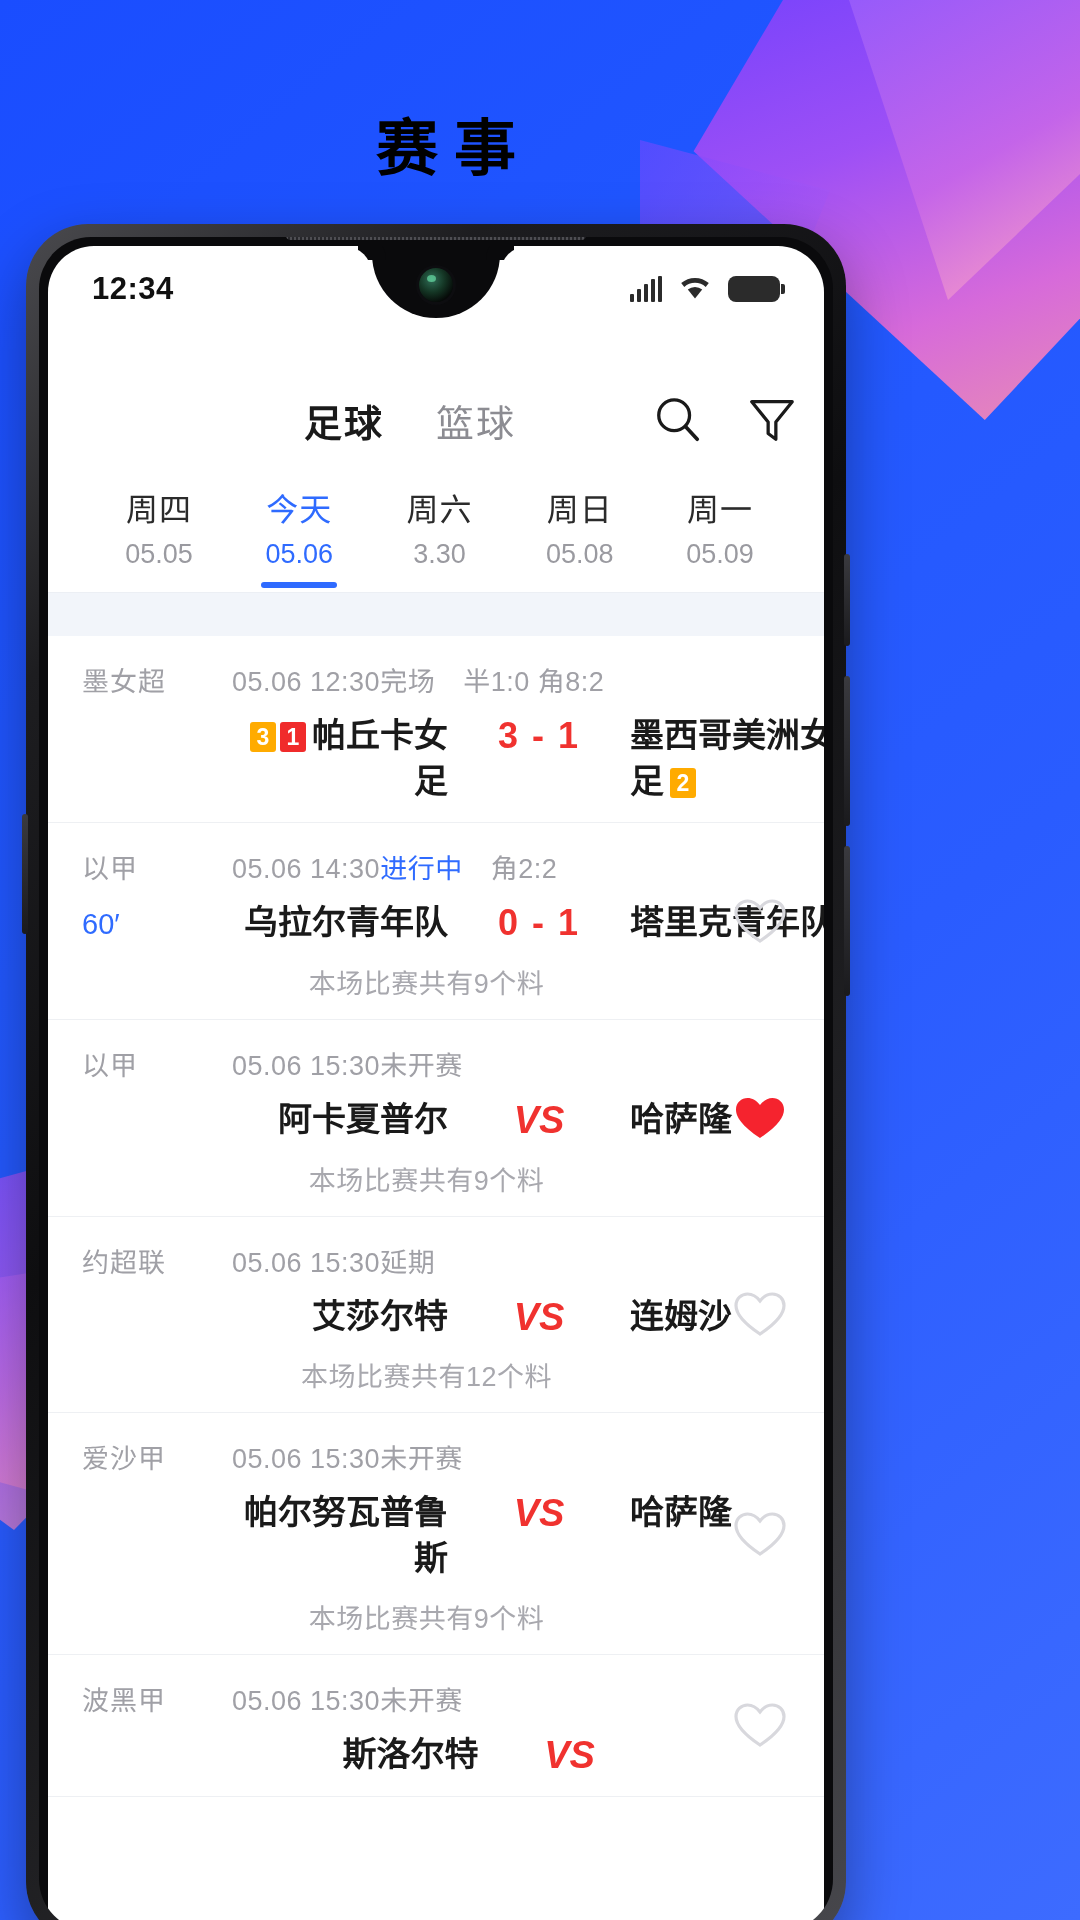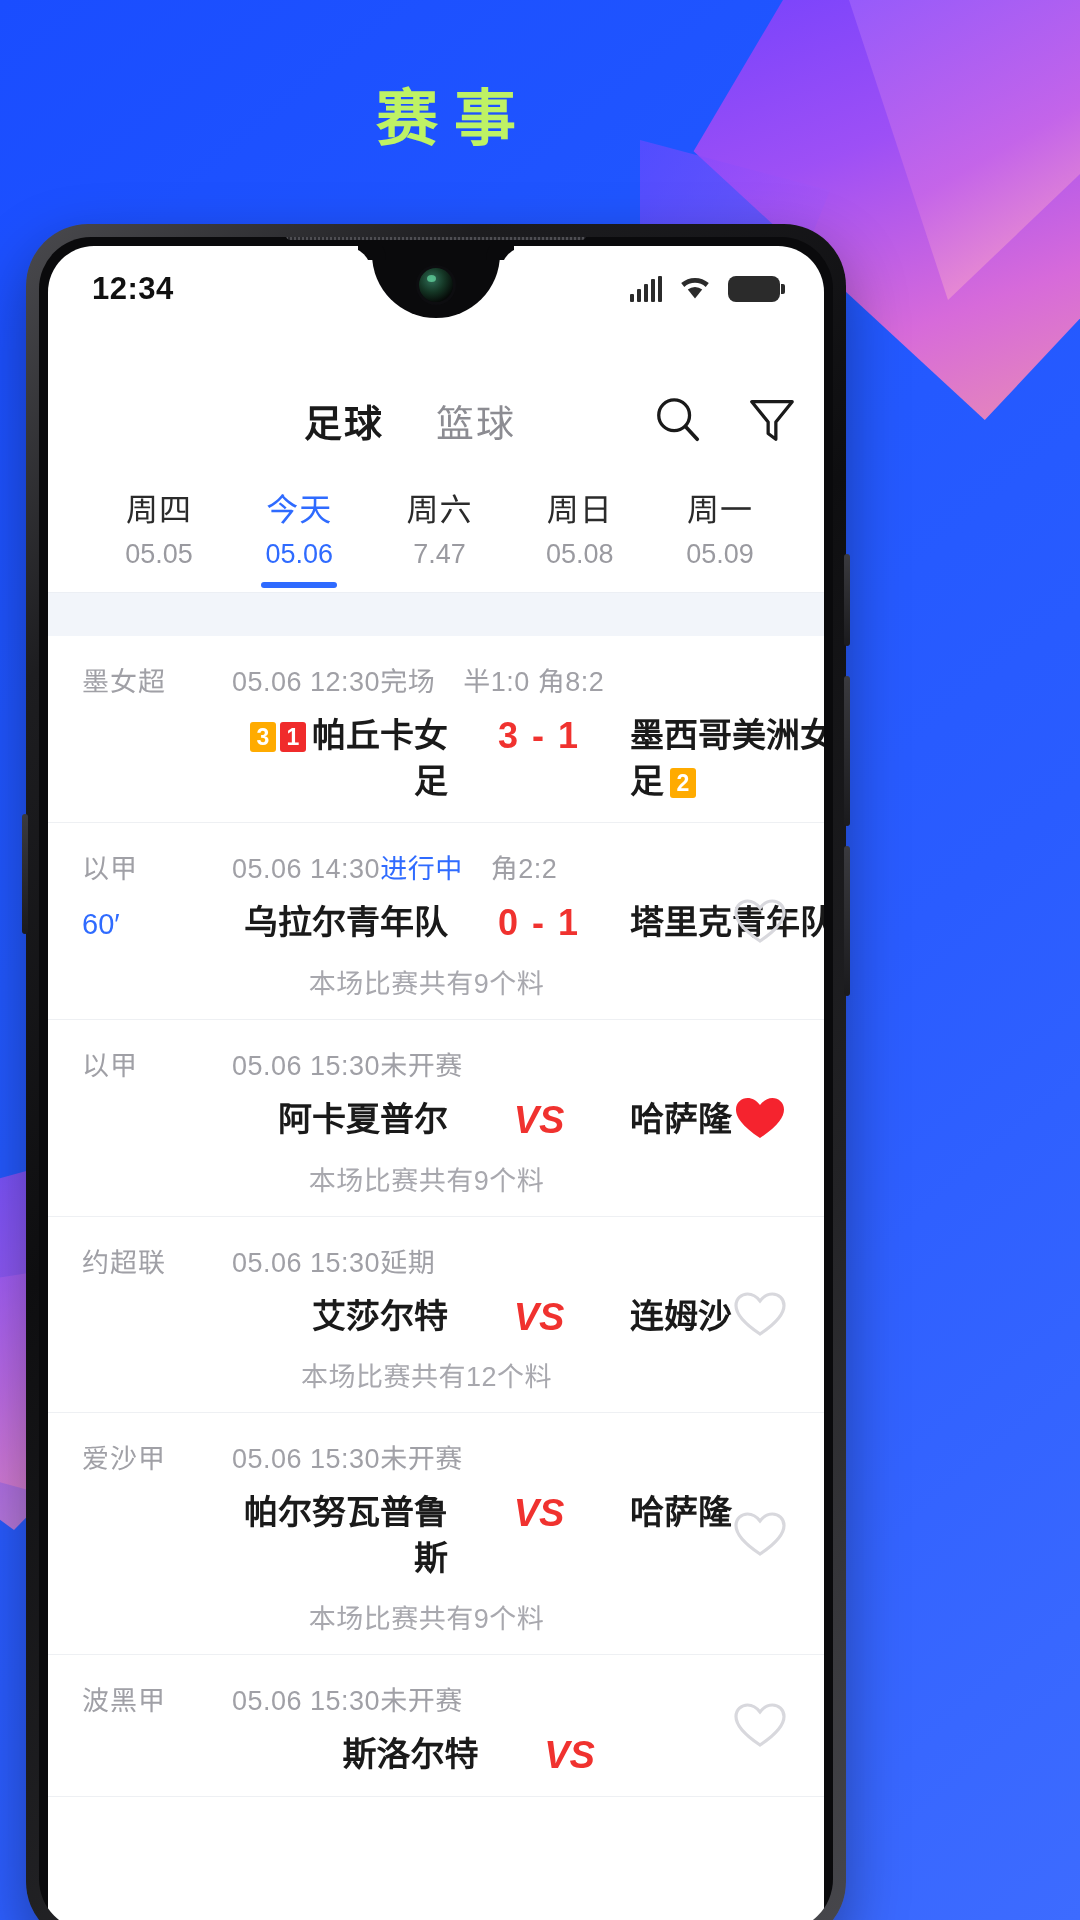--- a/index.html
+++ b/index.html
@@ -42,22 +42,22 @@
   }
   .bg-poly-left2 {
     position:absolute; left:-40px; top:1260px; width:150px; height:240px;
     background:linear-gradient(150deg,#a55cff 0%,#ff8fc0 100%);
     clip-path:polygon(0% 10%, 100% 0%, 70% 100%, 0% 88%);
     opacity:.6;
   }
 
   
   #hero-title {
-    position:absolute; top:68px; left:0; width:892px;
-    text-align:center; color:#bef264;
+    position:absolute; top:98px; left:0; width:892px;
+    text-align:center; color:#000000;
     font-size:62px; font-weight:700; letter-spacing:16px;
     text-indent:16px;
   }
 
   
   #phone {
     position:absolute; left:26px; top:224px;
     width:820px; height:1720px;
     border-radius:62px;
     background:linear-gradient(135deg,#4a4a4e 0%,#1d1d20 18%,#0e0e10 42%,#232326 70%,#48484d 100%);
@@ -293,21 +293,21 @@
             <div class="dow">周四</div>
             <div class="dnum">05.05</div>
           </div>
           <div class="date-tab active">
             <div class="dow">今天</div>
             <div class="dnum">05.06</div>
             <div class="underline"></div>
           </div>
           <div class="date-tab">
             <div class="dow">周六</div>
-            <div class="dnum">7.47</div>
+            <div class="dnum">3.30</div>
           </div>
           <div class="date-tab">
             <div class="dow">周日</div>
             <div class="dnum">05.08</div>
           </div>
           <div class="date-tab">
             <div class="dow">周一</div>
             <div class="dnum">05.09</div>
           </div>
         </div>

